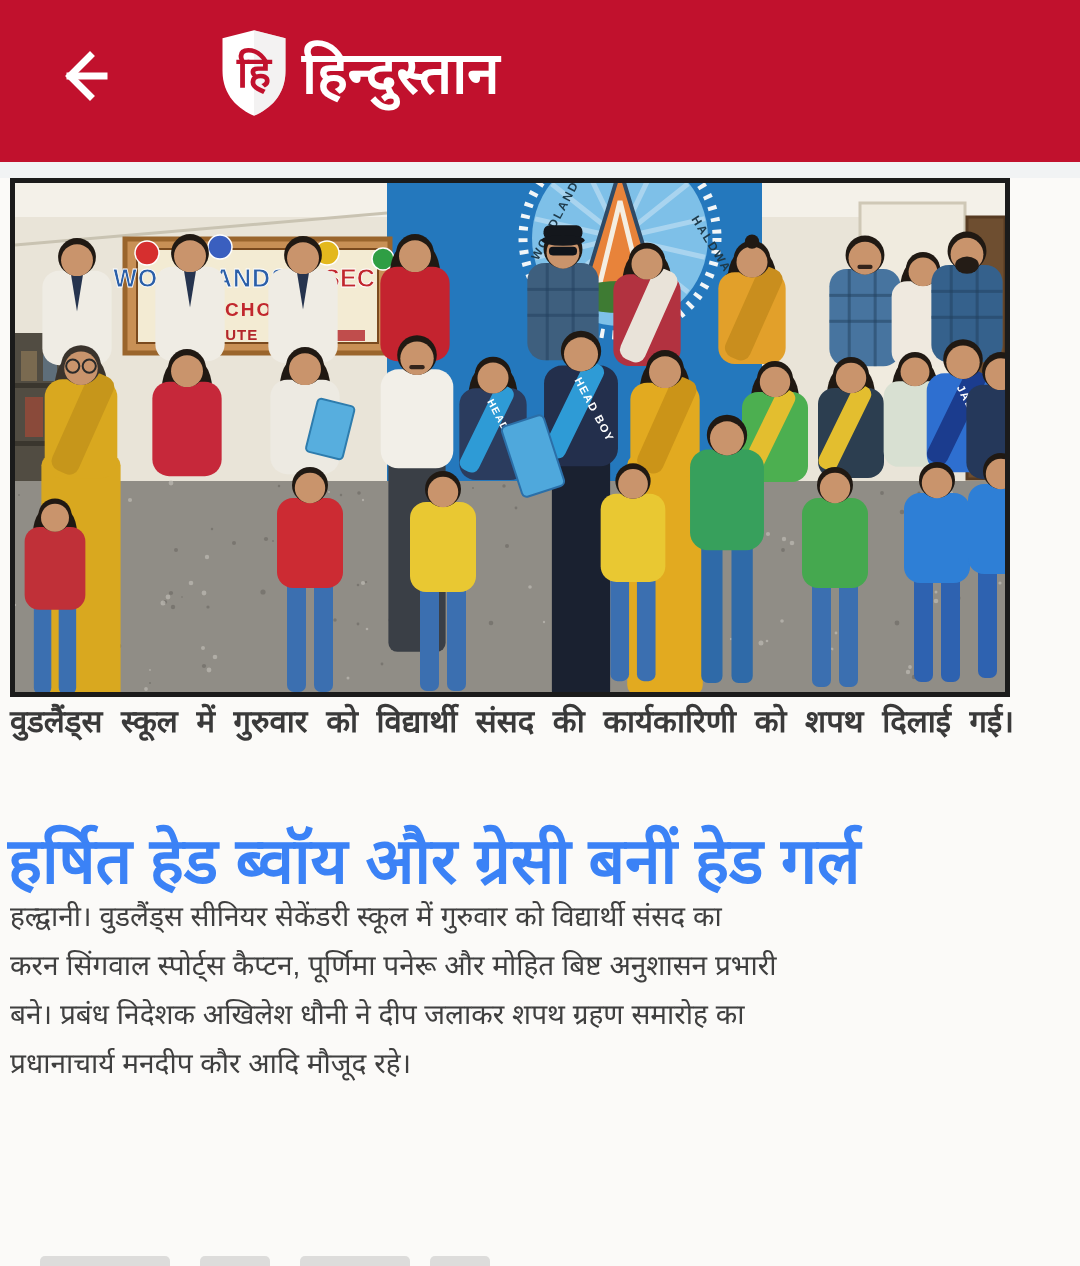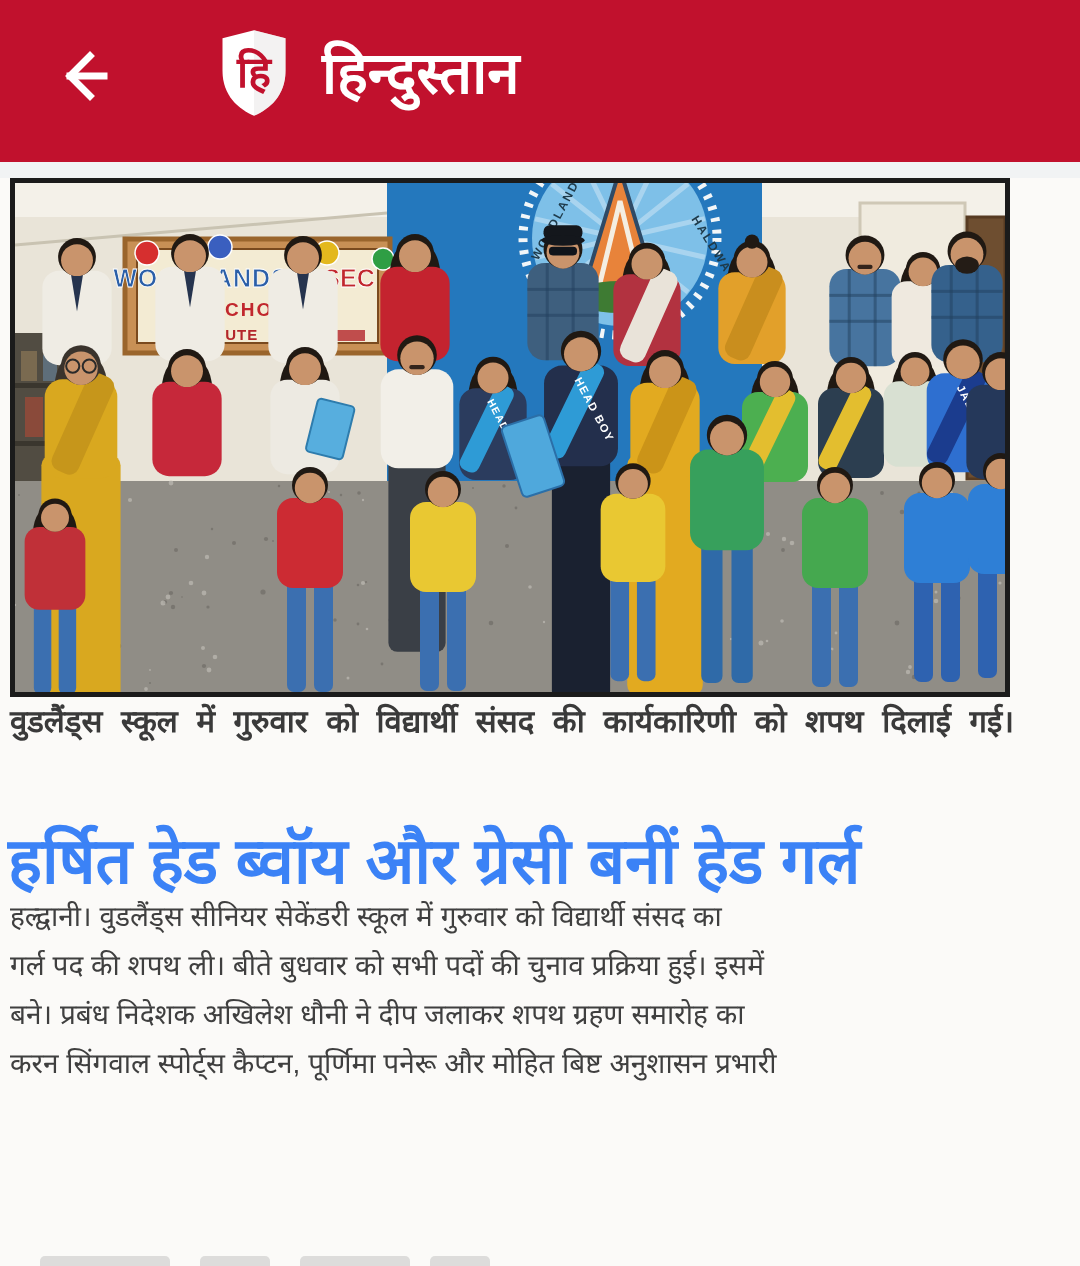--- a/index.html
+++ b/index.html
@@ -6,21 +6,21 @@
   .screen{position:relative;width:1080px;height:1266px;overflow:hidden;
           background:#FBFAF8;font-family:"Liberation Sans","DejaVu Sans",sans-serif;}
 
   
   .app-header{position:absolute;left:0;top:0;width:1080px;height:162px;
               background:#C1112D;display:flex;align-items:center;}
   .back-btn{position:absolute;left:52px;top:44px;width:64px;height:64px;
             display:flex;align-items:center;justify-content:center;cursor:pointer;}
   .brand{position:absolute;left:218px;top:26px;display:flex;align-items:center;}
   .brand-shield{width:72px;height:94px;}
-  .brand-word{color:#ffffff;font-size:58px;font-weight:bold;margin-left:32px;
+  .brand-word{color:#ffffff;font-size:58px;font-weight:bold;margin-left:12px;
               letter-spacing:0px;line-height:94px;white-space:nowrap;}
   .header-strip{position:absolute;left:0;top:162px;width:1080px;height:16px;background:#F1F3F4;}
 
   
   .photo-frame{position:absolute;left:10px;top:178px;width:1000px;height:519px;
                border:5px solid #1B1B1B;box-sizing:border-box;background:#E9E4D8;overflow:hidden;}
 
   
   .caption{position:absolute;left:10px;top:700px;width:1060px;
            font-size:31px;font-weight:bold;color:#3A3A3A;white-space:nowrap;line-height:48px;font-family:Liberation Mono, monospace;}
@@ -451,23 +451,23 @@
         </g>
     </svg>
   </div>
 
   <div class="caption">वुडलैंड्स स्कूल में गुरुवार को विद्यार्थी संसद की कार्यकारिणी को शपथ दिलाई गई।</div>
 
   <h1 class="headline">हर्षित हेड ब्वॉय और ग्रेसी बनीं हेड गर्ल</h1>
 
   <div class="body-text">
     <div class="body-line">हल्द्वानी। वुडलैंड्स सीनियर सेकेंडरी स्कूल में गुरुवार को विद्यार्थी संसद का</div>
-    <div class="body-line">गर्ल पद की शपथ ली। बीते बुधवार को सभी पदों की चुनाव प्रक्रिया हुई। इसमें</div>
+    <div class="body-line">करन सिंगवाल स्पोर्ट्स कैप्टन, पूर्णिमा पनेरू और मोहित बिष्ट अनुशासन प्रभारी</div>
     <div class="body-line">बने। प्रबंध निदेशक अखिलेश धौनी ने दीप जलाकर शपथ ग्रहण समारोह का</div>
-    <div class="body-line">करन सिंगवाल स्पोर्ट्स कैप्टन, पूर्णिमा पनेरू और मोहित बिष्ट अनुशासन प्रभारी</div>
+    <div class="body-line">प्रधानाचार्य मनदीप कौर आदि मौजूद रहे।</div>
   </div>
 
   <div class="clip-frag f1"></div>
   <div class="clip-frag f2"></div>
   <div class="clip-frag f3"></div>
   <div class="clip-frag f4"></div>
 
 </div>
 
 </body></html>

